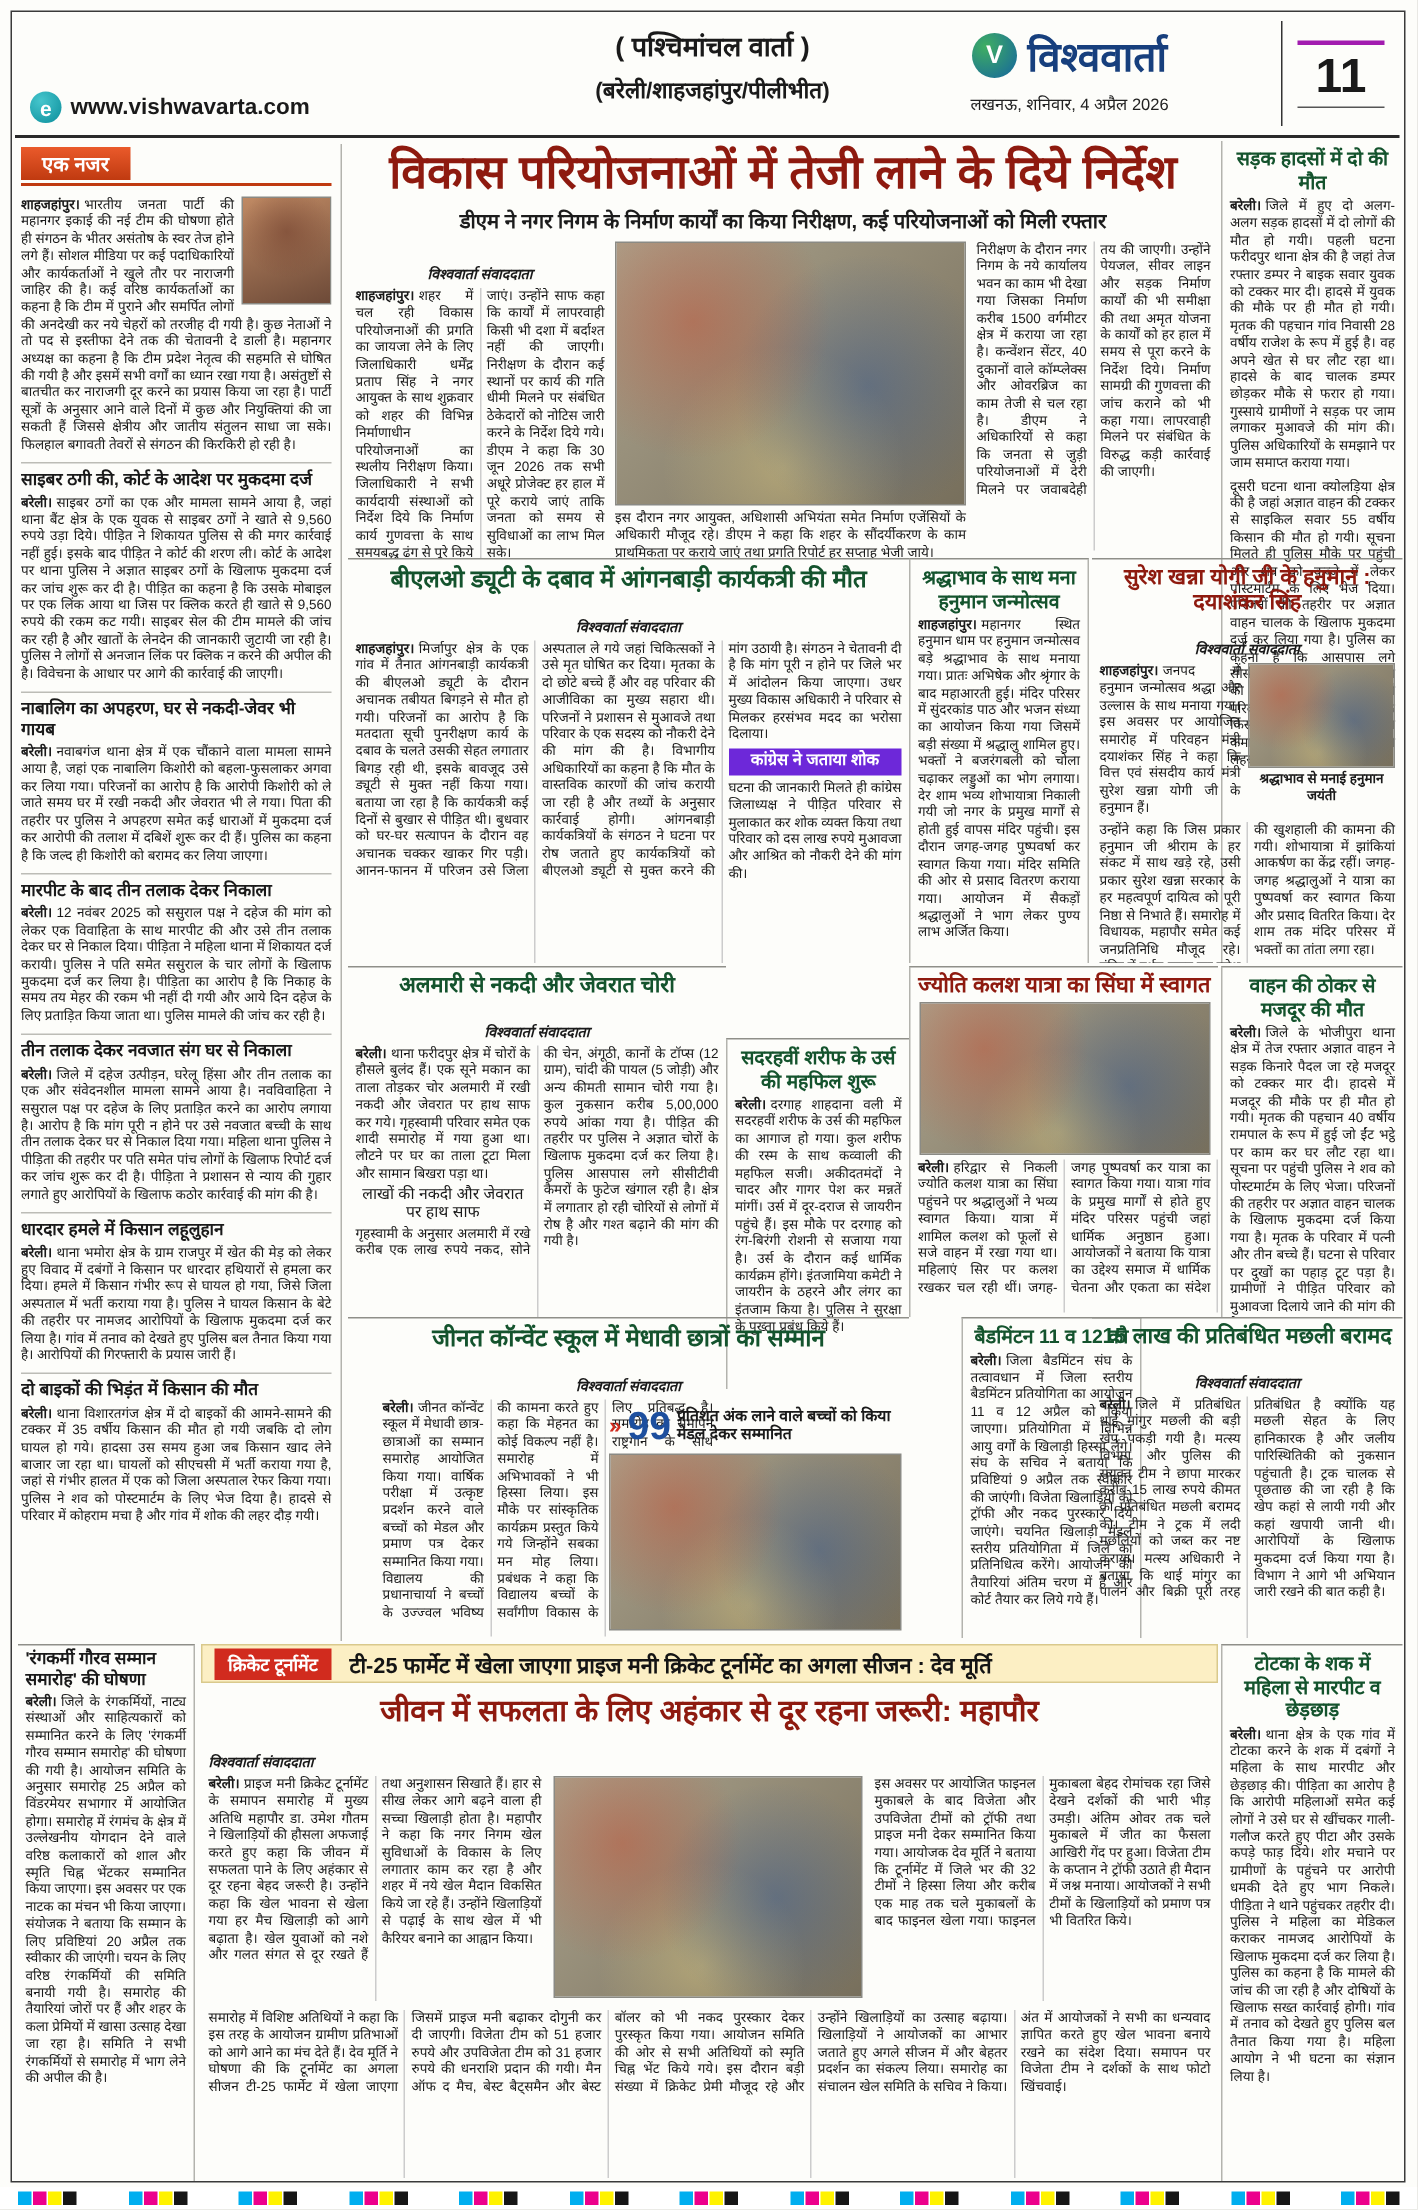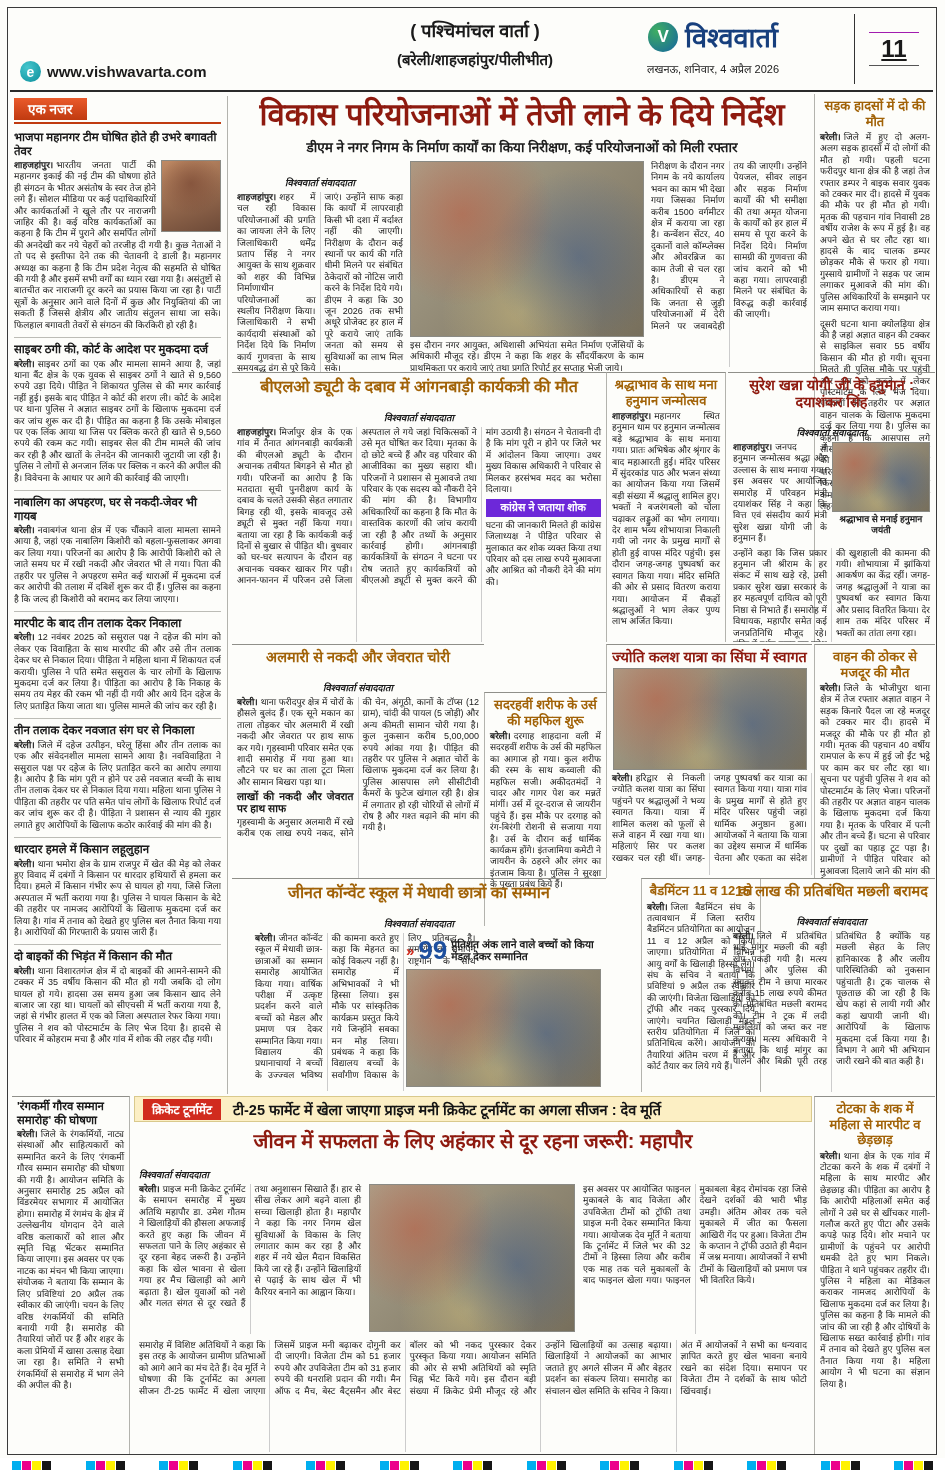--- a/index.html
+++ b/index.html
@@ -16,31 +16,31 @@
   .region .l1{font-size:18px;font-weight:bold;}
   .region .l2{font-size:15px;font-weight:bold;margin-top:7px;}
   .brand{position:absolute;right:105px;top:8px;width:230px;text-align:center;}
   .brand-row{display:flex;align-items:center;justify-content:center;gap:7px;}
   .v-icon{width:30px;height:30px;border-radius:50%;background:radial-gradient(circle at 30% 30%,#3fae62,#14649f);
           color:#fff;font-weight:bold;display:flex;align-items:center;justify-content:center;font-size:17px;}
   .brand-name{font-size:27px;font-weight:bold;color:#173f7d;}
   .dateline{font-size:11px;margin-top:6px;color:#222;}
   .pagenum{position:absolute;right:0;top:4px;width:78px;height:70px;border-left:1.5px solid #333;
            display:flex;align-items:center;justify-content:center;}
-  .pagenum span{font-size:24px;font-weight:bold;border-top:1px solid #a21caf;border-bottom:1px solid #555;padding:2px 12px;text-decoration:underline;}
+  .pagenum span{font-size:32px;font-weight:bold;border-top:3px solid #a21caf;border-bottom:1px solid #555;padding:2px 12px;}
 
   
   .art{position:absolute;box-sizing:border-box;padding:3px 5px;overflow:hidden;}
   .bl{border-left:1px solid #b3b3ad;}
   .br{border-right:1px solid #b3b3ad;}
   .bt{border-top:1px solid #8f8f89;}
   .body{font-size:9px;line-height:11.4px;text-align:justify;color:#191919;}
   .body .city{font-weight:bold;margin-right:3px;}
   .byline{font-weight:bold;font-size:9.5px;text-align:center;margin:15px 0 3px;font-style:italic;}
-  .hl{font-weight:bold;text-align:center;color:#a16207;}
+  .hl{font-weight:bold;text-align:center;color:#14532d;}
   .hl-red{color:#8e1a0f;}
   .hl20{font-size:20px;line-height:24px;}
   .hl16{font-size:16px;line-height:19px;margin:1px 0 2px;}
   .hl15{font-size:14.5px;line-height:17px;margin:1px 0 2px;}
   .hl13{font-size:13px;line-height:15.5px;margin:1px 0 3px;}
   .main-hl{font-size:31px;line-height:36px;font-weight:bold;text-align:center;color:#8e1a0f;}
   .sub-hl{font-size:13.5px;font-weight:bold;text-align:center;margin-top:5px;color:#1c1c1c;}
   .cols2{column-count:2;column-gap:9px;column-rule:1px solid #ccc;}
   .cols3{column-count:3;column-gap:9px;column-rule:1px solid #ccc;}
   .cols5{column-count:5;column-gap:9px;column-rule:1px solid #ccc;}
@@ -62,21 +62,21 @@
   .ek-head{display:inline-block;background:linear-gradient(#ea5a2b,#c03a10);color:#fff;font-weight:bold;
            font-size:13.5px;padding:2px 14px;margin:2px 0 0;}
   .ek-rule{border-bottom:2px solid #c03a10;margin:2px 0 2px;}
   .ek-item{padding:5px 0 6px;border-bottom:1px solid #bcbcb6;overflow:hidden;}
   .ek-item:last-child{border-bottom:none;}
   .ek-title{font-size:11.5px;font-weight:bold;line-height:13.5px;margin-bottom:2px;}
 
   
   .blue-box{background:#6d28d9;color:#fff;font-weight:bold;text-align:center;font-size:11px;
             padding:3px 4px;margin:4px 0 3px;break-inside:avoid;}
-  .inner-hl{font-weight:bold;font-size:10.5px;margin:3px 0;break-inside:avoid;}
+  .inner-hl{font-weight:normal;font-size:10.5px;text-align:center;margin:3px 0;break-inside:avoid;}
   .callout{display:flex;align-items:center;gap:4px;margin:2px 0 4px;}
   .callout .chev{color:#d12b1e;font-weight:bold;font-size:15px;}
   .callout .num{font-size:26px;font-weight:bold;color:#1d4f9e;line-height:30px;}
   .callout .txt{font-size:10.5px;font-weight:bold;line-height:12.5px;}
 
   
   .banner{position:absolute;left:134px;top:1096px;width:678px;height:26px;background:#fcefc4;
           border:1px solid #d9c98c;box-sizing:border-box;display:flex;align-items:center;gap:12px;padding:0 8px;}
   .banner .label{background:#d12b1e;color:#fff;font-weight:bold;font-size:12px;padding:2px 9px;flex:none;}
   .banner .text{font-weight:bold;font-size:14.5px;color:#141414;}
@@ -112,21 +112,20 @@
     <div class="pagenum">
       <span>11</span>
     </div>
   </header>
 
   <aside class="eknajar">
     <div class="ek-head">एक नजर</div>
     <div class="ek-rule"></div>
 
     <div class="ek-item">
-      <div class="ek-title">भाजपा महानगर टीम घोषित होते ही उभरे बगावती तेवर</div>
       <div class="photo photo-sm"></div>
       <div class="body"><b class="city">शाहजहांपुर।</b><span>भारतीय जनता पार्टी की महानगर इकाई की नई टीम की घोषणा होते ही संगठन के भीतर असंतोष के स्वर तेज होने लगे हैं। सोशल मीडिया पर कई पदाधिकारियों और कार्यकर्ताओं ने खुले तौर पर नाराजगी जाहिर की है। कई वरिष्ठ कार्यकर्ताओं का कहना है कि टीम में पुराने और समर्पित लोगों की अनदेखी कर नये चेहरों को तरजीह दी गयी है। कुछ नेताओं ने तो पद से इस्तीफा देने तक की चेतावनी दे डाली है। महानगर अध्यक्ष का कहना है कि टीम प्रदेश नेतृत्व की सहमति से घोषित की गयी है और इसमें सभी वर्गों का ध्यान रखा गया है। असंतुष्टों से बातचीत कर नाराजगी दूर करने का प्रयास किया जा रहा है। पार्टी सूत्रों के अनुसार आने वाले दिनों में कुछ और नियुक्तियां की जा सकती हैं जिससे क्षेत्रीय और जातीय संतुलन साधा जा सके। फिलहाल बगावती तेवरों से संगठन की किरकिरी हो रही है।</span></div>
     </div>
     <div class="ek-item">
       <div class="ek-title">साइबर ठगी की, कोर्ट के आदेश पर मुकदमा दर्ज</div>
       <div class="body"><b class="city">बरेली।</b><span>साइबर ठगों का एक और मामला सामने आया है, जहां थाना बैंट क्षेत्र के एक युवक से साइबर ठगों ने खाते से 9,560 रुपये उड़ा दिये। पीड़ित ने शिकायत पुलिस से की मगर कार्रवाई नहीं हुई। इसके बाद पीड़ित ने कोर्ट की शरण ली। कोर्ट के आदेश पर थाना पुलिस ने अज्ञात साइबर ठगों के खिलाफ मुकदमा दर्ज कर जांच शुरू कर दी है। पीड़ित का कहना है कि उसके मोबाइल पर एक लिंक आया था जिस पर क्लिक करते ही खाते से 9,560 रुपये की रकम कट गयी। साइबर सेल की टीम मामले की जांच कर रही है और खातों के लेनदेन की जानकारी जुटायी जा रही है। पुलिस ने लोगों से अनजान लिंक पर क्लिक न करने की अपील की है। विवेचना के आधार पर आगे की कार्रवाई की जाएगी।</span></div>
     </div>
     <div class="ek-item">
       <div class="ek-title">नाबालिग का अपहरण, घर से नकदी-जेवर भी गायब</div>
       <div class="body"><b class="city">बरेली।</b><span>नवाबगंज थाना क्षेत्र में एक चौंकाने वाला मामला सामने आया है, जहां एक नाबालिग किशोरी को बहला-फुसलाकर अगवा कर लिया गया। परिजनों का आरोप है कि आरोपी किशोरी को ले जाते समय घर में रखी नकदी और जेवरात भी ले गया। पिता की तहरीर पर पुलिस ने अपहरण समेत कई धाराओं में मुकदमा दर्ज कर आरोपी की तलाश में दबिशें शुरू कर दी हैं। पुलिस का कहना है कि जल्द ही किशोरी को बरामद कर लिया जाएगा।</span></div>

